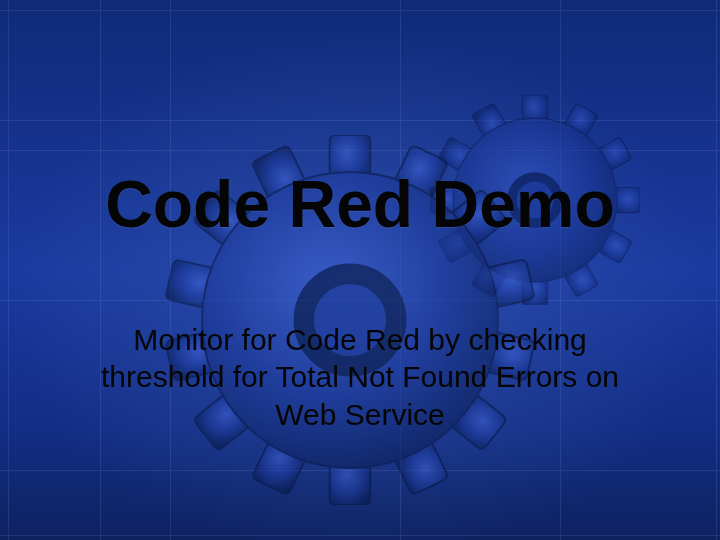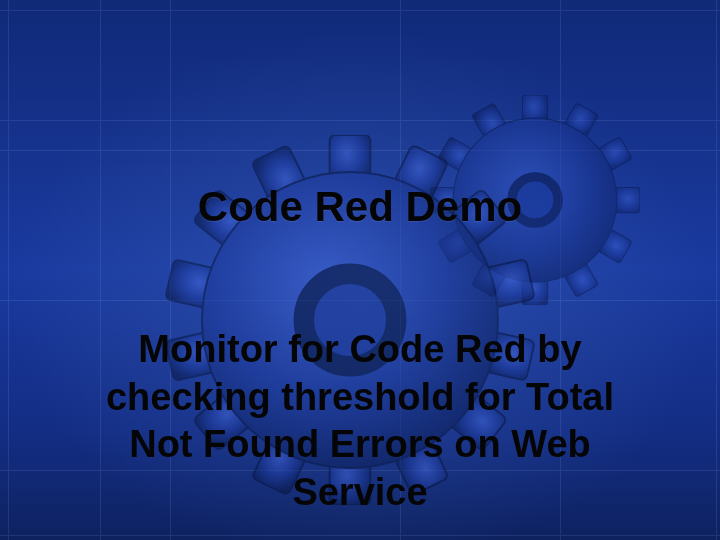--- a/index.html
+++ b/index.html
@@ -60,31 +60,31 @@
     width: 100%;
     height: 100%;
     display: flex;
     flex-direction: column;
     align-items: center;
     box-sizing: border-box;
     padding-top: 168px;
   }
   .title {
     color: #050505;
-    font-size: 42px;
+    font-size: 66px;
     font-weight: bold;
     text-align: center;
     line-height: 1.1;
-    margin: 16px;
+    margin: 0;
     text-shadow: 0 1px 0 rgba(255,255,255,0.08);
   }
   .subtitle {
     color: #050505;
-    font-size: 38px;
-    font-weight: bold;
+    font-size: 30px;
+    font-weight: normal;
     text-align: center;
     line-height: 1.25;
     margin: 80px 80px 0 80px;
   }
 </style>
 </head>
 <body>
 
 <div class="slide">
 

